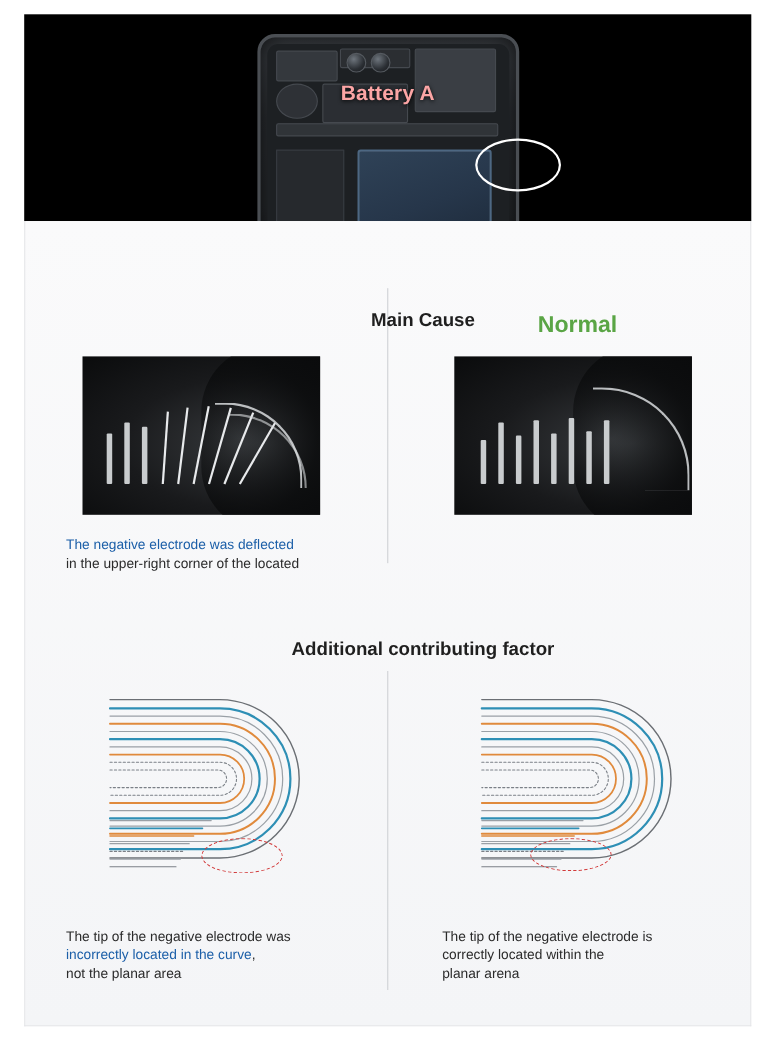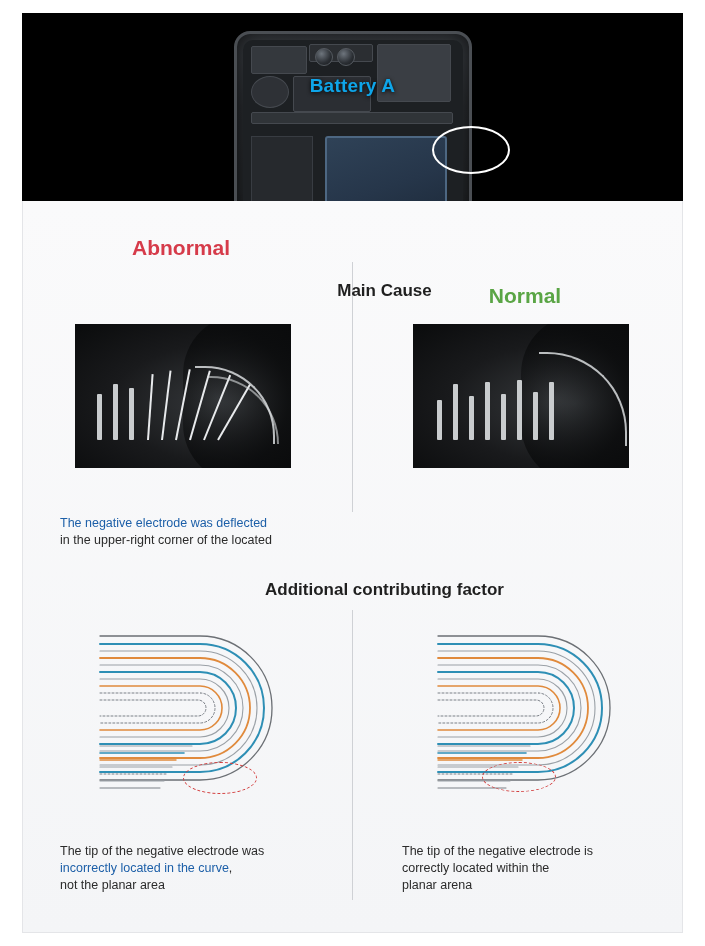--- a/index.html
+++ b/index.html
@@ -91,21 +91,21 @@
     height: 86px;
     background: #26292d;
     border: 1px solid #383c42;
   }
   .hero-label {
     position: absolute;
     left: 0;
     right: 0;
     top: 62px;
     text-align: center;
-    color: #0ea5e9;
+    color: #fca5a5;
     font-size: 19px;
     font-weight: bold;
     letter-spacing: 0.2px;
     text-shadow: 0 1px 4px rgba(0,0,0,0.9);
   }
   .hero-ellipse {
     position: absolute;
     left: 410px;
     top: 113px;
     width: 74px;
@@ -201,21 +201,21 @@
     border-radius: 60px 0 0 60px;
   }
 
   .caption {
     position: absolute;
     font-size: 12.5px;
     line-height: 17px;
     color: #2b2b2b;
   }
   .caption .hl { color: #1c5fa8; }
-  .cap-top-left  { left: 60px;  top: 487px; width: 280px; margin-top: 28px; }
+  .cap-top-left  { left: 60px;  top: 487px; width: 280px; }
   .cap-top-right { left: 402px; top: 487px; width: 280px; }
   .cap-bot-left  { left: 60px;  top: 843px; width: 270px; }
   .cap-bot-right { left: 402px; top: 843px; width: 270px; }
 
   
   .winding {
     position: absolute;
     top: 626px;
     width: 250px;
     height: 190px;
@@ -254,21 +254,20 @@
     </div>
     <div class="hero-label">Battery A</div>
     <div class="hero-ellipse"></div>
   </div>
 
   <div class="body-panel"></div>
 
   <div class="col-divider divider-top"></div>
   <div class="col-divider divider-bottom"></div>
 
-  <div class="head-abnormal">Abnormal</div>
   <div class="head-normal">Normal</div>
 
   <div class="section-title title-main-cause">Main Cause</div>
 
   <div class="photo photo-left">
     <div class="dark-mass"></div>
     <div class="bar" style="left:22px; height:46px;"></div>
     <div class="bar" style="left:38px; height:56px;"></div>
     <div class="bar" style="left:54px; height:52px;"></div>
     <div class="pin" style="left:72px; bottom:28px; height:66px; transform:rotate(4deg); transform-origin:bottom;"></div>

